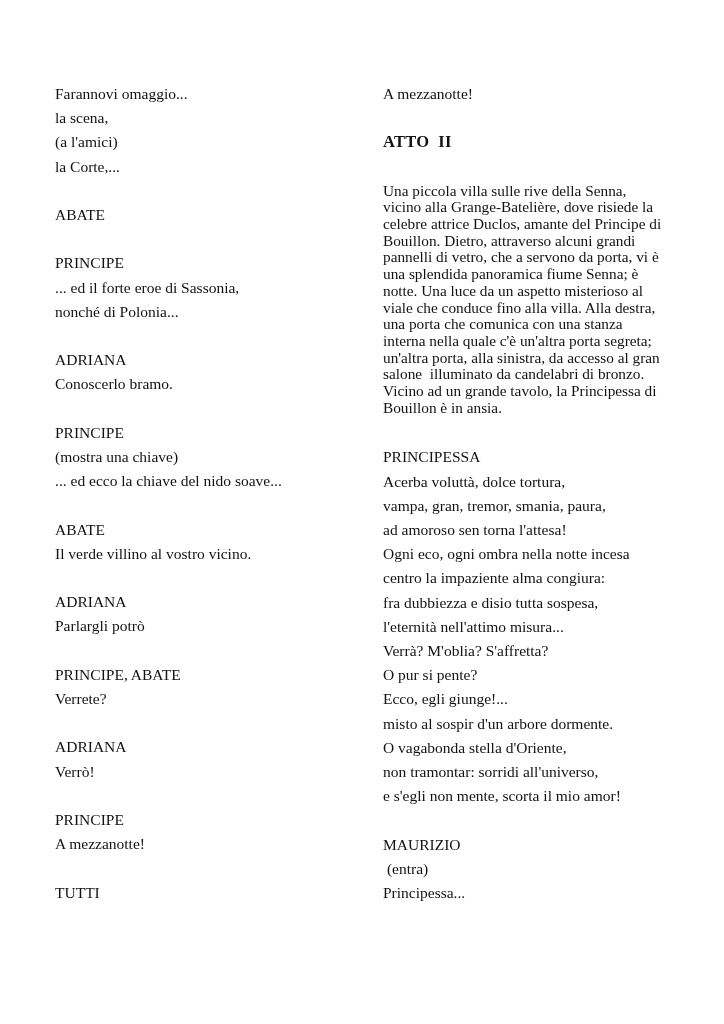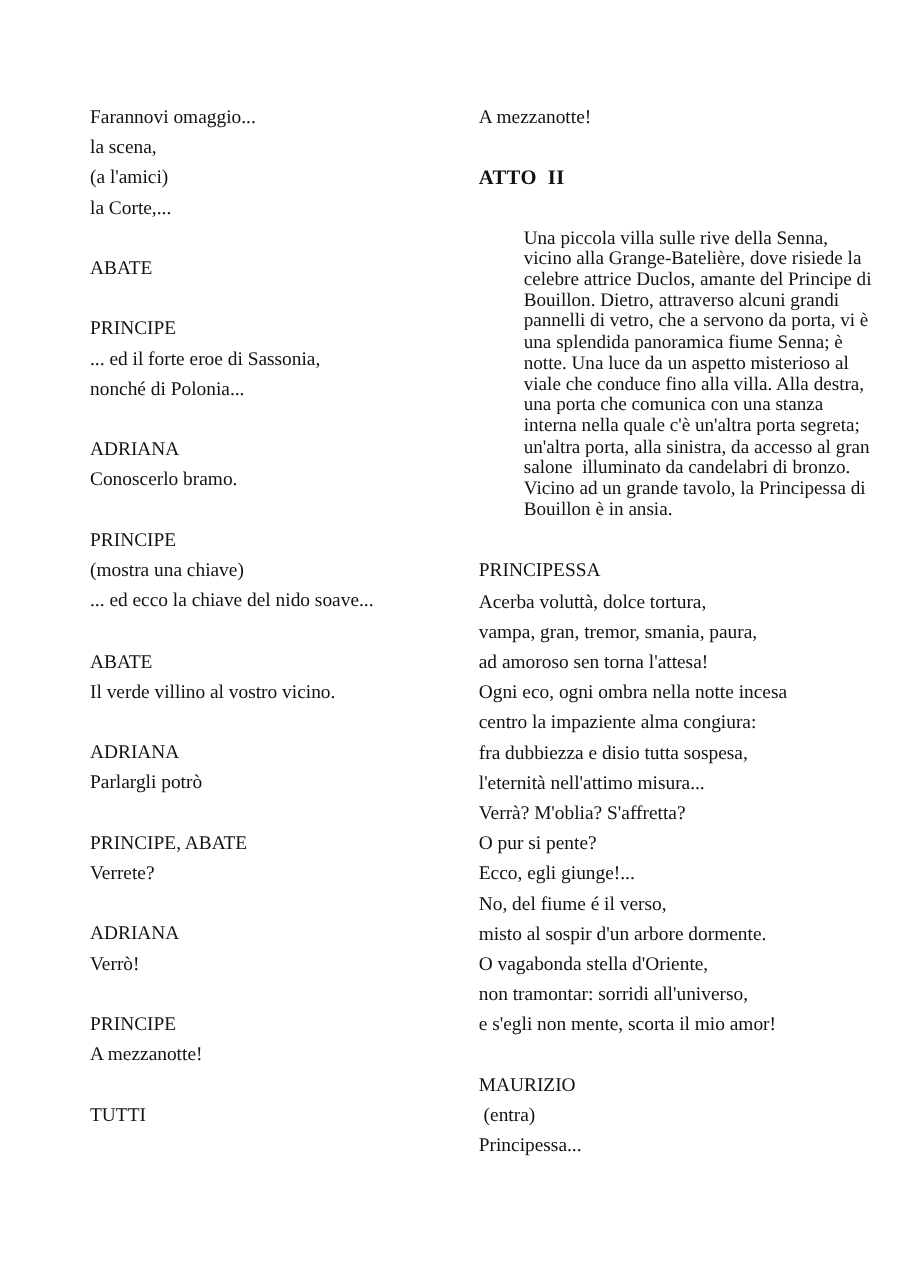--- a/index.html
+++ b/index.html
@@ -6,21 +6,21 @@
   .page {
     position: relative;
     width: 724px;
     height: 1024px;
     background: #ffffff;
     overflow: hidden;
     font-family: "Liberation Serif", "DejaVu Serif", serif;
     color: #121212;
   }
   .column { position: absolute; top: 82px; }
-  .col-left  { left: 72px;  width: 302px; }
+  .col-left  { left: 55px;  width: 302px; }
   .col-right { left: 383px; width: 326px; }
 
   .group { margin: 0 0 24.2px 0; }
   .verse-line {
     font-size: 15.5px;
     line-height: 24.2px;
     white-space: pre;
   }
   .act-heading {
     font-size: 16.5px;
@@ -28,21 +28,20 @@
     line-height: 24.2px;
     white-space: pre;
     margin: 0 0 28px 0;
     letter-spacing: 0.3px;
   }
   .stage-direction { margin: 0 0 29px 0; }
   .stage-line {
     font-size: 15.3px;
     line-height: 16.7px;
     white-space: pre;
-    margin-left: 36px;
   }
 </style>
 </head>
 <body>
 
 <div class="page">
   <div class="column col-left" id="left-col">
       <div class="group">
         <div class="verse-line">Farannovi omaggio...</div>
         <div class="verse-line">la scena,</div>
@@ -116,21 +115,20 @@
         <div class="verse-line">Acerba voluttà, dolce tortura,</div>
         <div class="verse-line">vampa, gran, tremor, smania, paura,</div>
         <div class="verse-line">ad amoroso sen torna l'attesa!</div>
         <div class="verse-line">Ogni eco, ogni ombra nella notte incesa</div>
         <div class="verse-line">centro la impaziente alma congiura:</div>
         <div class="verse-line">fra dubbiezza e disio tutta sospesa,</div>
         <div class="verse-line">l'eternità nell'attimo misura...</div>
         <div class="verse-line">Verrà? M'oblia? S'affretta?</div>
         <div class="verse-line">O pur si pente?</div>
         <div class="verse-line">Ecco, egli giunge!...</div>
-        <div class="verse-line">No, del fiume é il verso,</div>
         <div class="verse-line">misto al sospir d'un arbore dormente.</div>
         <div class="verse-line">O vagabonda stella d'Oriente,</div>
         <div class="verse-line">non tramontar: sorridi all'universo,</div>
         <div class="verse-line">e s'egli non mente, scorta il mio amor!</div>
       </div>
       <div class="group">
         <div class="verse-line">MAURIZIO</div>
         <div class="verse-line"> (entra)</div>
         <div class="verse-line">Principessa...</div>
       </div>

